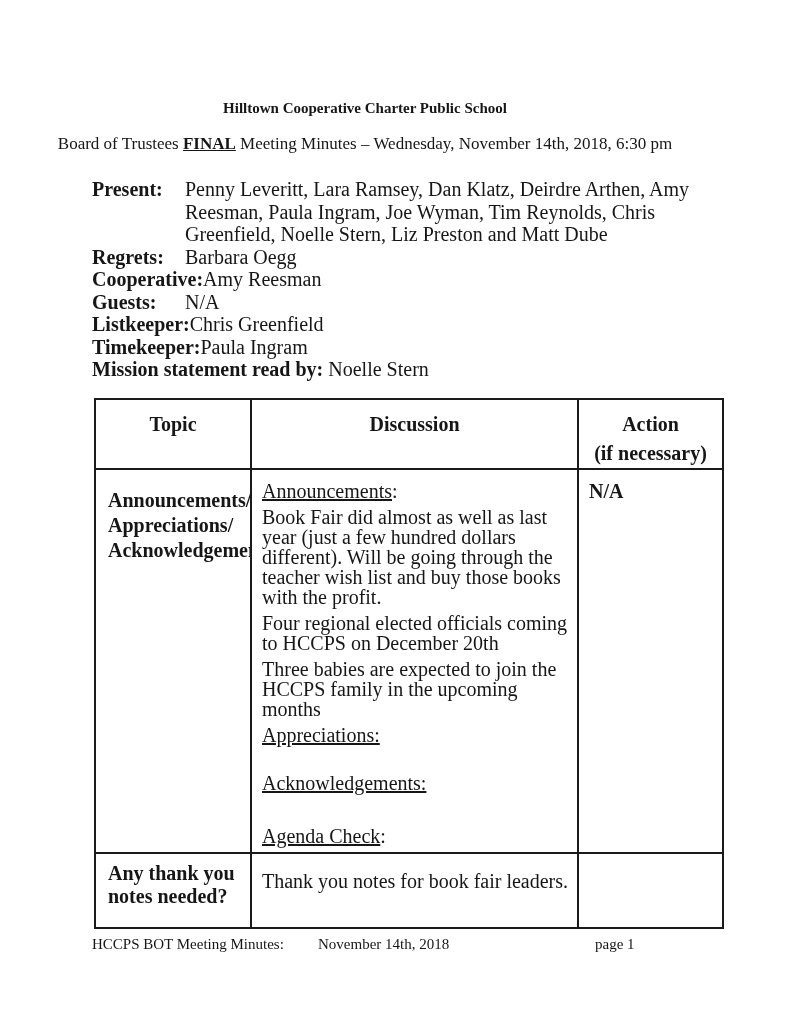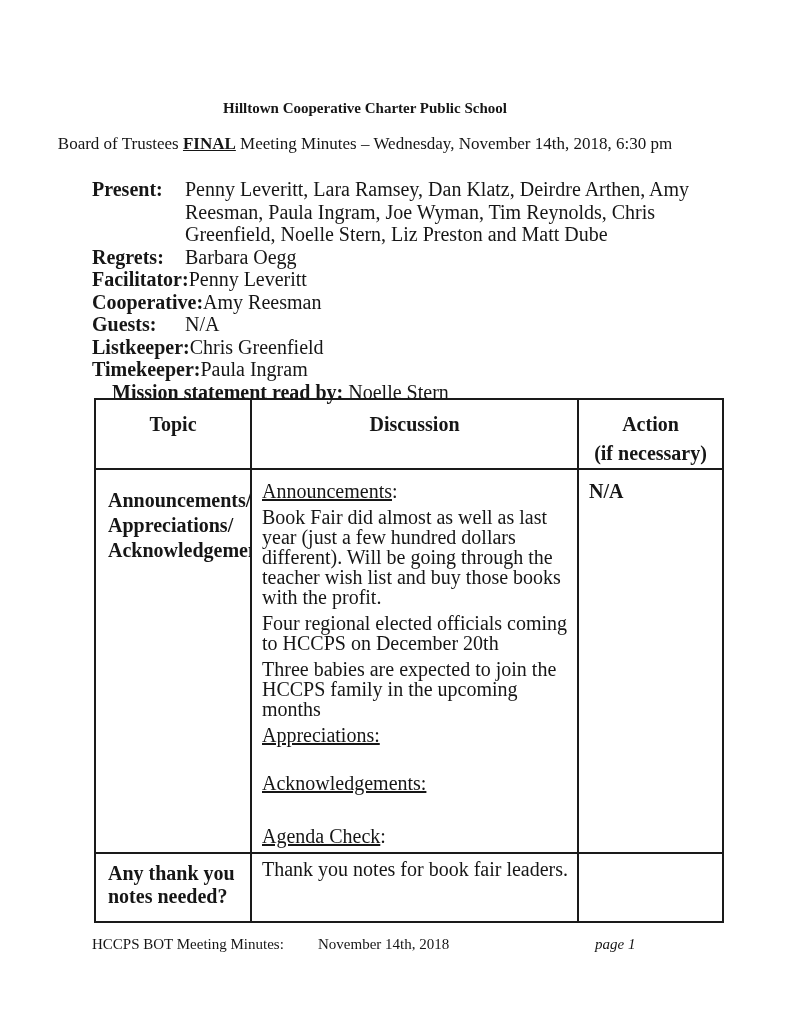--- a/index.html
+++ b/index.html
@@ -17,21 +17,21 @@
     position:absolute; top:134px; left:0; width:100%;
     text-align:center; font-size:17px;
   }
   .bold-underline { font-weight:700; text-decoration:underline; }
 
   .info { position:absolute; left:92px; top:178px; width:622px; font-size:20px; line-height:22.5px; }
   .info-row { display:flex; }
   .info-label { font-weight:700; flex:0 0 93px; }
   .info-value { flex:1; }
   .info-row-mission { display:block; }
-  .info-label-inline { font-weight:700;margin-left:20px; }
+  .info-label-inline { font-weight:700; }
   .mission-value { margin-left:5px; }
 
   table.minutes-table {
     position:absolute; left:94px; top:398px; width:628px;
     border-collapse:collapse; table-layout:fixed; font-size:20px;
   }
   .minutes-table th, .minutes-table td {
     border:2px solid #1a1a1a; vertical-align:top; overflow:hidden;
   }
   .minutes-table thead th {
@@ -39,53 +39,49 @@
   }
   .th-line { line-height:29px; }
 
   .topic-cell { font-weight:700; padding:18px 10px 0 12px; line-height:25px; }
   .discussion-cell { padding:11px 8px 0 10px; line-height:20px; }
   .action-cell { font-weight:700; padding:11px 8px 0 10px; line-height:20px; }
 
   .row1 td { height:344px; }
   .row2 td { height:56px; }
   .row2 .topic-cell { padding-top:8px; line-height:23px; }
-  .row2 .discussion-cell { padding-top:5px;margin-top:24px; }
+  .row2 .discussion-cell { padding-top:17px;margin-top:24px; }
 
   .discussion-cell p { margin:0 0 6px 0; }
   .discussion-cell p.gap-lg-appr { margin-bottom:28px; }
   .discussion-cell p.gap-lg-ackn { margin-bottom:33px; }
   .u { text-decoration:underline; }
 
   .footer { position:absolute; top:936px; left:0; width:100%; font-size:15px; }
   .f-left  { position:absolute; left:92px;  top:0; }
   .f-mid   { position:absolute; left:318px; top:0; }
-  .f-right { position:absolute; left:595px; top:0;font-style:italic; }
+  .f-right { position:absolute; left:595px; top:0; }
 </style>
 </head>
 <body>
 
 <div class="doc">
 
   <div class="title">Hilltown Cooperative Charter Public School</div>
 
   <div class="subtitle"><span>Board of Trustees </span><span class="bold-underline">FINAL</span><span> Meeting Minutes – Wednesday, November 14th, 2018, 6:30 pm</span></div>
 
   <div class="info">
     <div class="info-row">
       <span class="info-label">Present:</span>
       <span class="info-value">Penny Leveritt, Lara Ramsey, Dan Klatz, Deirdre Arthen, Amy Reesman, Paula Ingram, Joe Wyman, Tim Reynolds, Chris Greenfield,  Noelle Stern, Liz Preston and Matt Dube</span>
     </div>
     <div class="info-row">
       <span class="info-label">Regrets:</span>
       <span class="info-value">Barbara Oegg</span>
-    </div>
-    <div class="info-row">
-      <span class="info-label">Facilitator:</span>
-      <span class="info-value">Penny Leveritt</span>
     </div>
     <div class="info-row">
       <span class="info-label">Cooperative:</span>
       <span class="info-value">Amy Reesman</span>
     </div>
     <div class="info-row">
       <span class="info-label">Guests:</span>
       <span class="info-value">N/A</span>
     </div>
     <div class="info-row">

